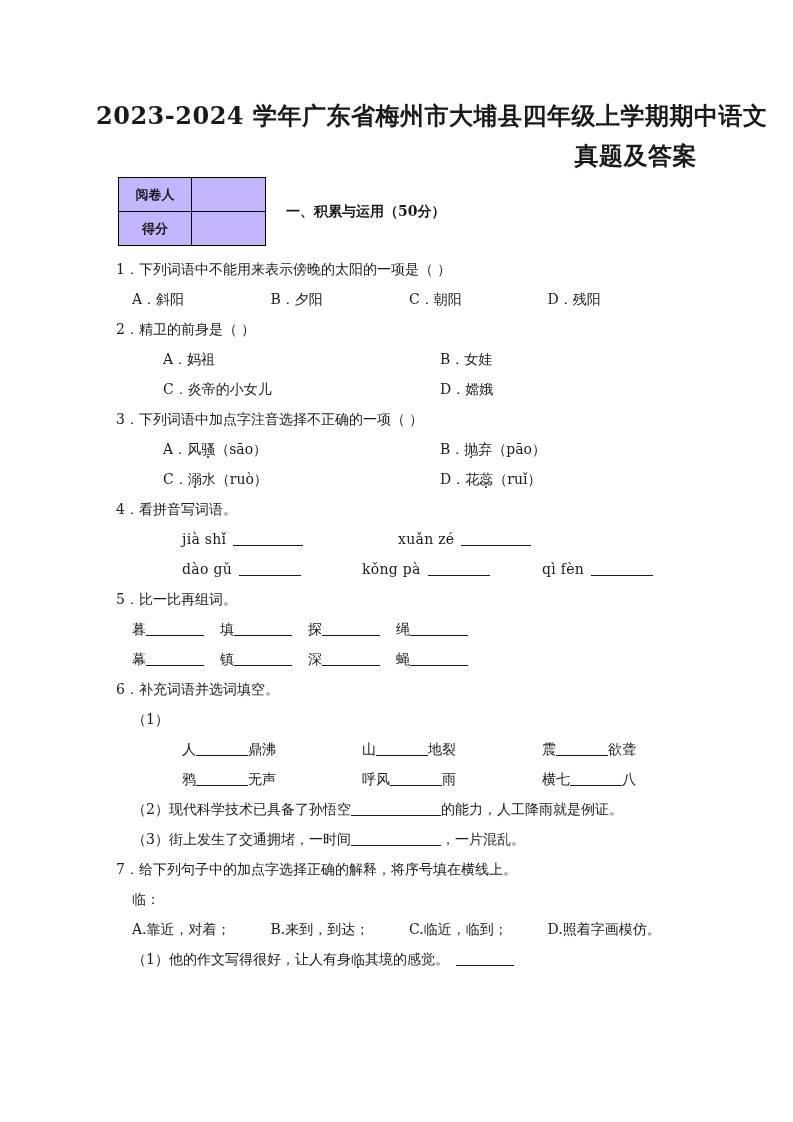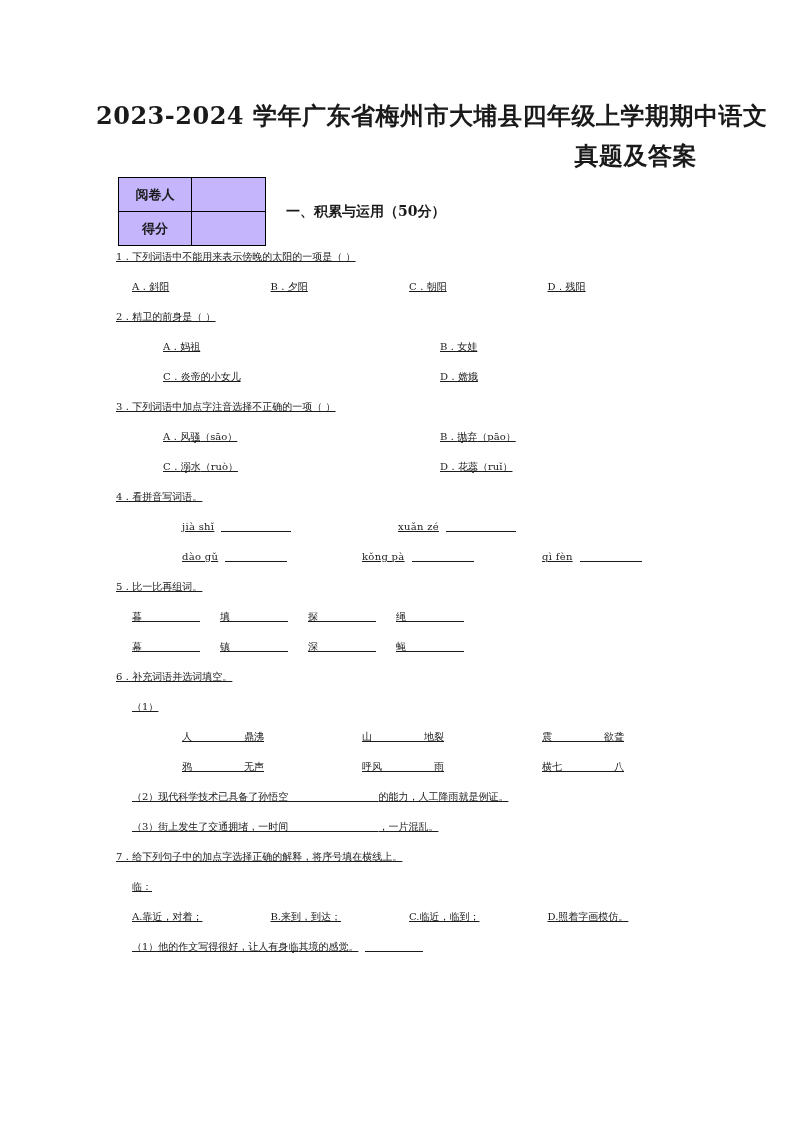--- a/index.html
+++ b/index.html
@@ -67,25 +67,24 @@
     font-weight: bold;
     white-space: nowrap;
     z-index: 1;
     margin-left: 24px;
   }
 
   
   .content {
     position: absolute;
     left: 116px;
-    top: 242px;
+    top: 254px;
     width: 570px;
-    font-size: 10px;
+    font-size: 14px;
     line-height: 1;
-    text-decoration: underline;
   }
   .q { margin-bottom: 0; }
   .q-stem {
     height: 30px;
     line-height: 30px;
     white-space: nowrap;
   }
   .sub-line {
     height: 30px;
     line-height: 30px;

